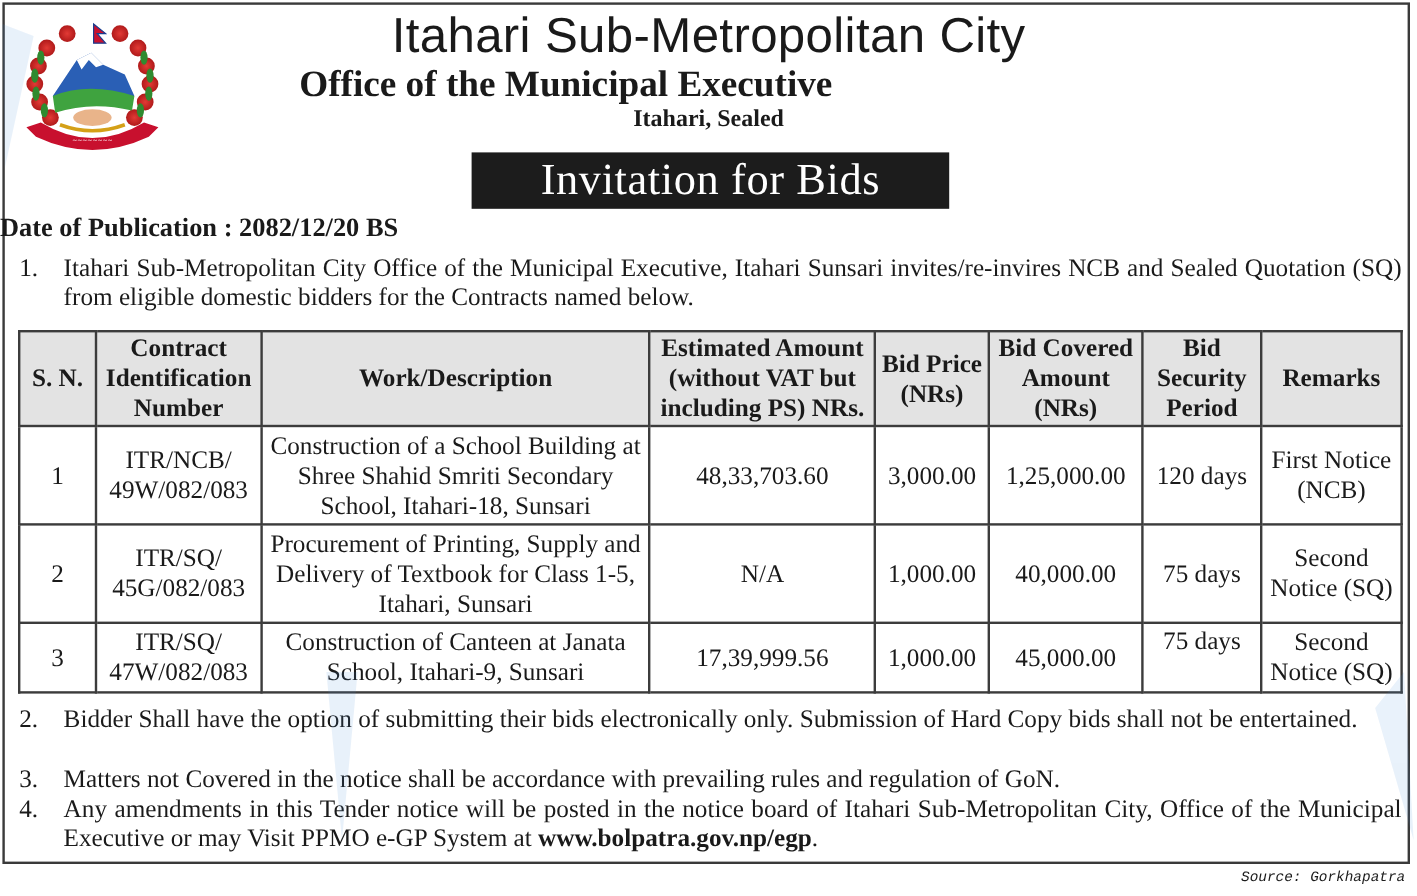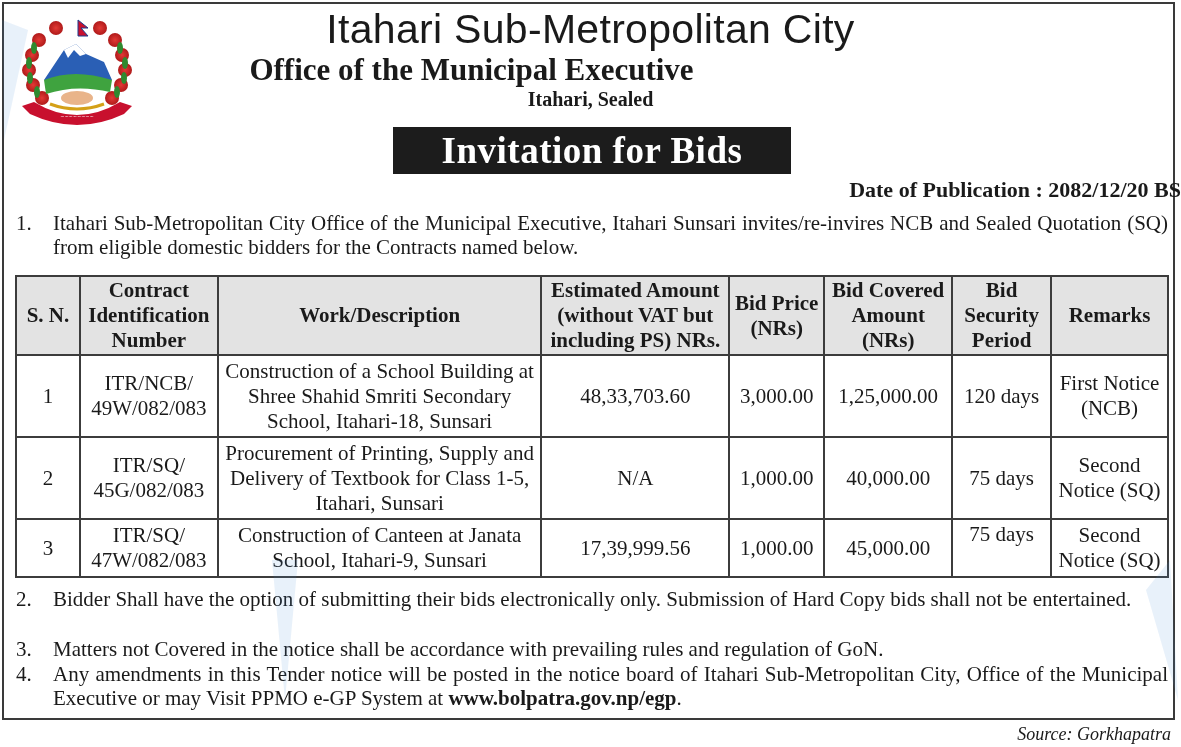--- a/index.html
+++ b/index.html
@@ -3,37 +3,37 @@
 <meta charset="utf-8">
 <style>
   html, body { margin:0; padding:0; background:#ffffff; }
   body { width:1181px; height:747px; position:relative; overflow:hidden; font-family:"Liberation Serif", serif; color:#1a1a1a; }
   .frame { position:absolute; left:2px; top:2px; width:1173px; height:718px; border:2px solid #3a3a3a; box-sizing:border-box; }
   .emblem { position:absolute; left:14px; top:10px; width:126px; height:122px; }
   .title { position:absolute; left:0; width:1181px; text-align:center; top:6px; font-family:"Liberation Sans", sans-serif; font-weight:normal; font-size:41px; letter-spacing:0.3px; margin-left:-0px; }
   .title span { display:inline-block; margin-left:0px; }
   .subtitle { position:absolute; left:0; width:943px; text-align:center; top:52px; font-weight:bold; font-size:31px; }
   .address { position:absolute; left:0; width:1181px; text-align:center; top:88px; font-weight:bold; font-size:20px; }
-  .banner { position:absolute; left:393px; top:127px; width:398px; height:47px; background:#1c1c1c; color:#fff; font-weight:bold; font-size:37px; text-align:center; line-height:47px; letter-spacing:0.5px; }
-  .pubdate { position:absolute; left:0; width:1181px; text-align:right; top:177px; font-weight:bold; font-size:22px; }
+  .banner { position:absolute; left:393px; top:127px; width:398px; height:47px; background:#1c1c1c; color:#fff; font-weight:normal; font-size:37px; text-align:center; line-height:47px; letter-spacing:0.5px; }
+  .pubdate { position:absolute; left:0; width:1181px; text-align:left; top:177px; font-weight:bold; font-size:22px; }
   .para { position:absolute; left:16px; width:1152px; font-size:21px; line-height:24px; text-align:justify; }
   .para .num { position:absolute; left:0; top:0; }
   .para .txt { margin-left:37px; display:block; text-align:justify; text-align-last:left; }
   .p1 { top:211px; }
   table.bids { position:absolute; left:15px; top:275px; width:1154px; border-collapse:collapse; font-size:21px; }
   table.bids th, table.bids td { border:2px solid #3c3c3c; text-align:center; vertical-align:middle; padding:0 2px; line-height:25px; }
   table.bids th { background:#e3e3e3; font-weight:bold; height:77px; }
   table.bids tr.r1 td { height:80px; }
   table.bids tr.r2 td { height:80px; }
   table.bids tr.r3 td { height:54px; }
   .top-al { vertical-align:top !important; padding-top:2px !important; }
   .p2 { top:587px; }
   .p3 { top:637px; }
   .p4 { top:662px; }
-  .source { position:absolute; right:10px; top:724px; font-family:Liberation Serif, serif; font-style:italic; font-size:18px; }
+  .source { position:absolute; right:10px; top:724px; font-family:Liberation Mono, monospace; font-style:italic; font-size:12px; }
   .url { font-weight:bold; }
   .wm { position:absolute; opacity:0.12; pointer-events:none; }
 </style>
 </head>
 <body>
 
 <div class="frame"></div>
 
 <svg class="emblem" viewBox="0 0 126 122">
   <defs>

